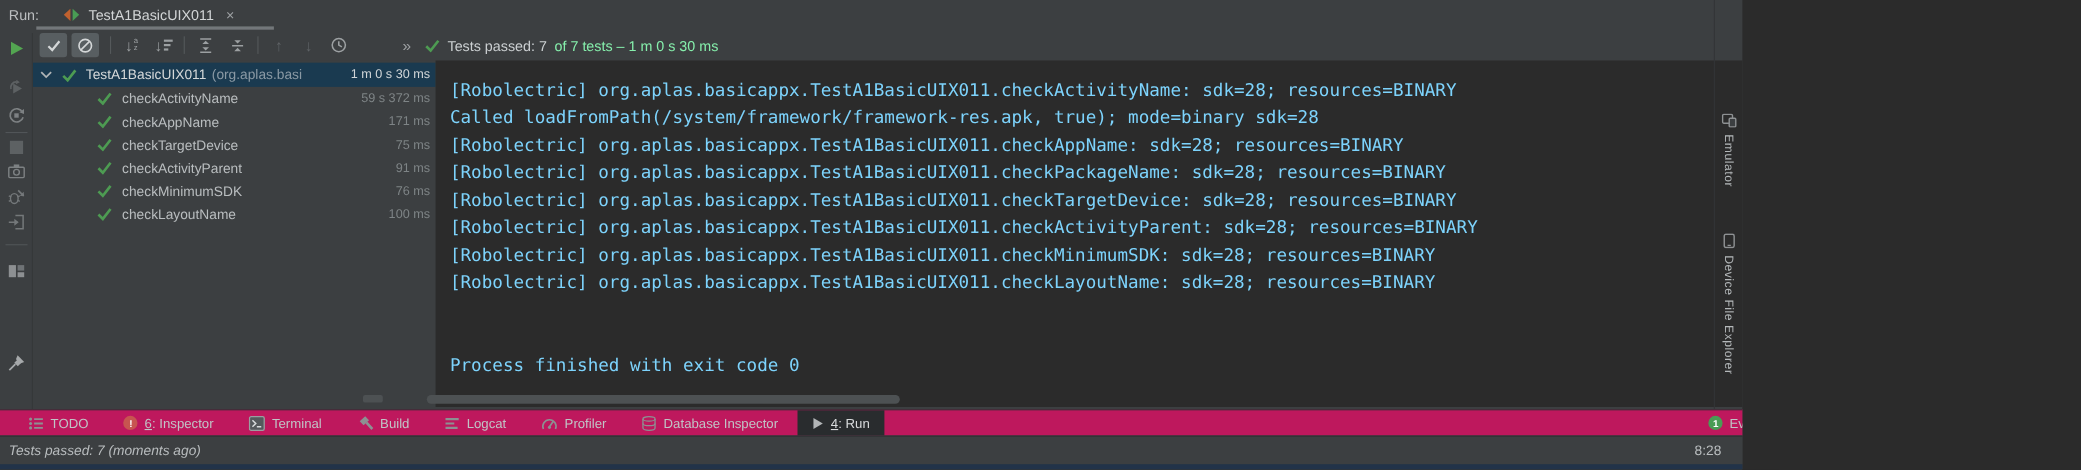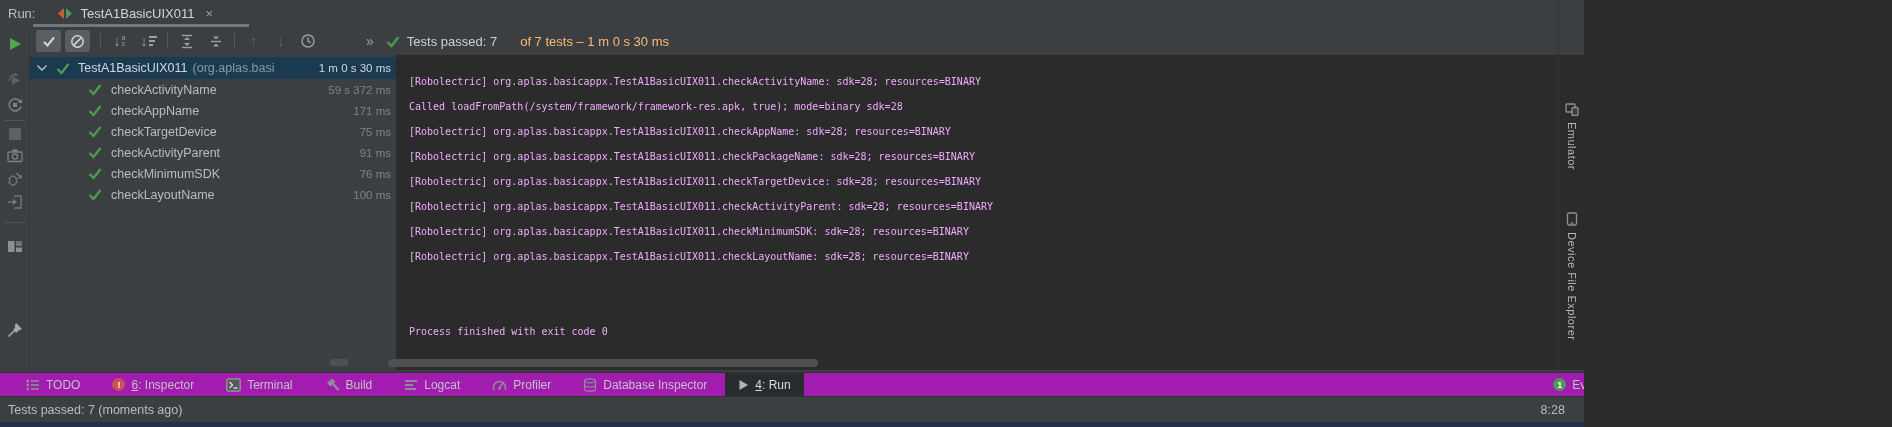--- a/index.html
+++ b/index.html
@@ -43,80 +43,80 @@
   .arrow-glyph.dim { color:#5f6366; }
   .more-chevron { margin-left:46px; color:#9da0a2; font-size:14px; }
   .sort-icon { display:flex; align-items:center; gap:1px; }
   .sort-letters { display:flex; flex-direction:column; font-size:7px; line-height:6px;
                   color:#9ca0a2; }
   .sort-bars { display:flex; flex-direction:column; gap:2px; }
   .sort-bars i { display:block; height:2px; background:#9ca0a2; }
 
   .summary { display:flex; align-items:center; gap:7px; margin-left:12px; font-size:13px; }
   .summary .bright { color:#ccd0d2; }
-  .summary .dim { color:#fdba74;margin-left:16px; }
+  .summary .dim { color:#86efac; }
 
   
   .tree { position:absolute; left:30px; top:55px; width:366px; height:315px;
           background:#3c3f41; font-size:12.5px; padding-top:2px; }
   .tree-row { height:21px; display:flex; align-items:center; }
   .tree-row.root { height:22px; background:#1a3a50; padding-left:6px; }
   .tree-row.root .name { color:#d5d8d9; margin-left:8px; white-space:nowrap; }
   .tree-row.root .pkg  { color:#8a99a4; margin-left:5px; white-space:nowrap; }
   .tree-row.root .time { color:#d2d6d8; }
   .tree-row.child { padding-left:58px; }
   .tree-row.child .name { color:#b9bdbf; margin-left:9px;text-align:right; }
   .time { margin-left:auto; margin-right:5px; font-size:11.5px; color:#7e8486;
           white-space:nowrap; }
 
   
   .console { position:absolute; left:396px; top:55px; width:1449px; height:315px;
              background:#2b2b2b; overflow:hidden; }
-  .console pre { font-family:"DejaVu Sans Mono", monospace; font-size:10px;
-                 line-height:25px; color:#f0abfc; padding:14px 0 0 13px; white-space:pre; }
+  .console pre { font-family:"DejaVu Sans Mono", monospace; font-size:16px;
+                 line-height:25px; color:#7dd3fc; padding:14px 0 0 13px; white-space:pre; }
   .scroll-thumb { position:absolute; background:#4d5153; border-radius:4px; }
   .console-hscroll { left:388px; top:359px; width:430px; height:8px; }
   .tree-hscroll { left:330px; top:359px; width:18px; height:7px; border-radius:2px; }
   .console-vscroll { left:1834px; top:168px; width:8px; height:88px; }
 
   
   .right-icons { position:absolute; left:1845px; top:60px; width:21px;
                  display:flex; flex-direction:column; align-items:center; }
   .right-icons .arrow-glyph { color:#a4a8aa; font-size:15px; }
 
   
   .right-strip { position:absolute; right:0; top:0; width:26px; height:372px;
                  border-left:1px solid #323537; display:flex; flex-direction:column;
                  align-items:center; }
   .strip-btn { display:flex; flex-direction:column; align-items:center; gap:6px; }
   .strip-label { writing-mode:vertical-rl; font-size:11px; color:#b4b8ba;
                  letter-spacing:0.5px; white-space:nowrap; }
 
   
   .bottom-toolbar { position:absolute; left:0; top:372px; width:1892px; height:24px;
-                    background:#a21caf; border-top:1px solid #2e3133;
+                    background:#be185d; border-top:1px solid #2e3133;
                     display:flex; align-items:center; font-size:12px; }
   .tw-item { display:flex; align-items:center; gap:6px; color:#c0c4c6;
              margin-left:32px; white-space:nowrap; height:100%; }
   .tw-item:first-child { margin-left:26px; }
   .tw-item.selected { background:#292c2e; padding:0 13px; margin-left:18px; color:#d8dadc; }
   .u { text-decoration:underline; }
   .badge { width:13px; height:13px; border-radius:50%; display:flex; align-items:center;
            justify-content:center; font-size:9px; font-weight:bold; color:#fff; }
   .badge.red { background:#c75450; }
   .badge.green { background:#499c54; }
   .right-group { margin-left:auto; display:flex; align-items:center; gap:30px;
                  margin-right:125px; }
   .right-group .tw-item { margin-left:0; }
 
   
   .status-bar { position:absolute; left:0; top:396px; width:1892px; height:26px;
                 background:#3c3f41; border-top:1px solid #2e3133;
                 display:flex; align-items:center; font-size:12.5px; color:#b8bcbe; }
-  .status-message { margin-left:8px; }
+  .status-message { margin-left:8px;font-style:italic; }
   .status-right { margin-left:auto; display:flex; align-items:center; gap:26px;
                   margin-right:92px; }
   .bottom-edge { position:absolute; left:0; top:422px; width:1892px; height:5px;
                  background:#223349; }
 </style>
 </head>
 <body>
 
 <div class="app">
 

